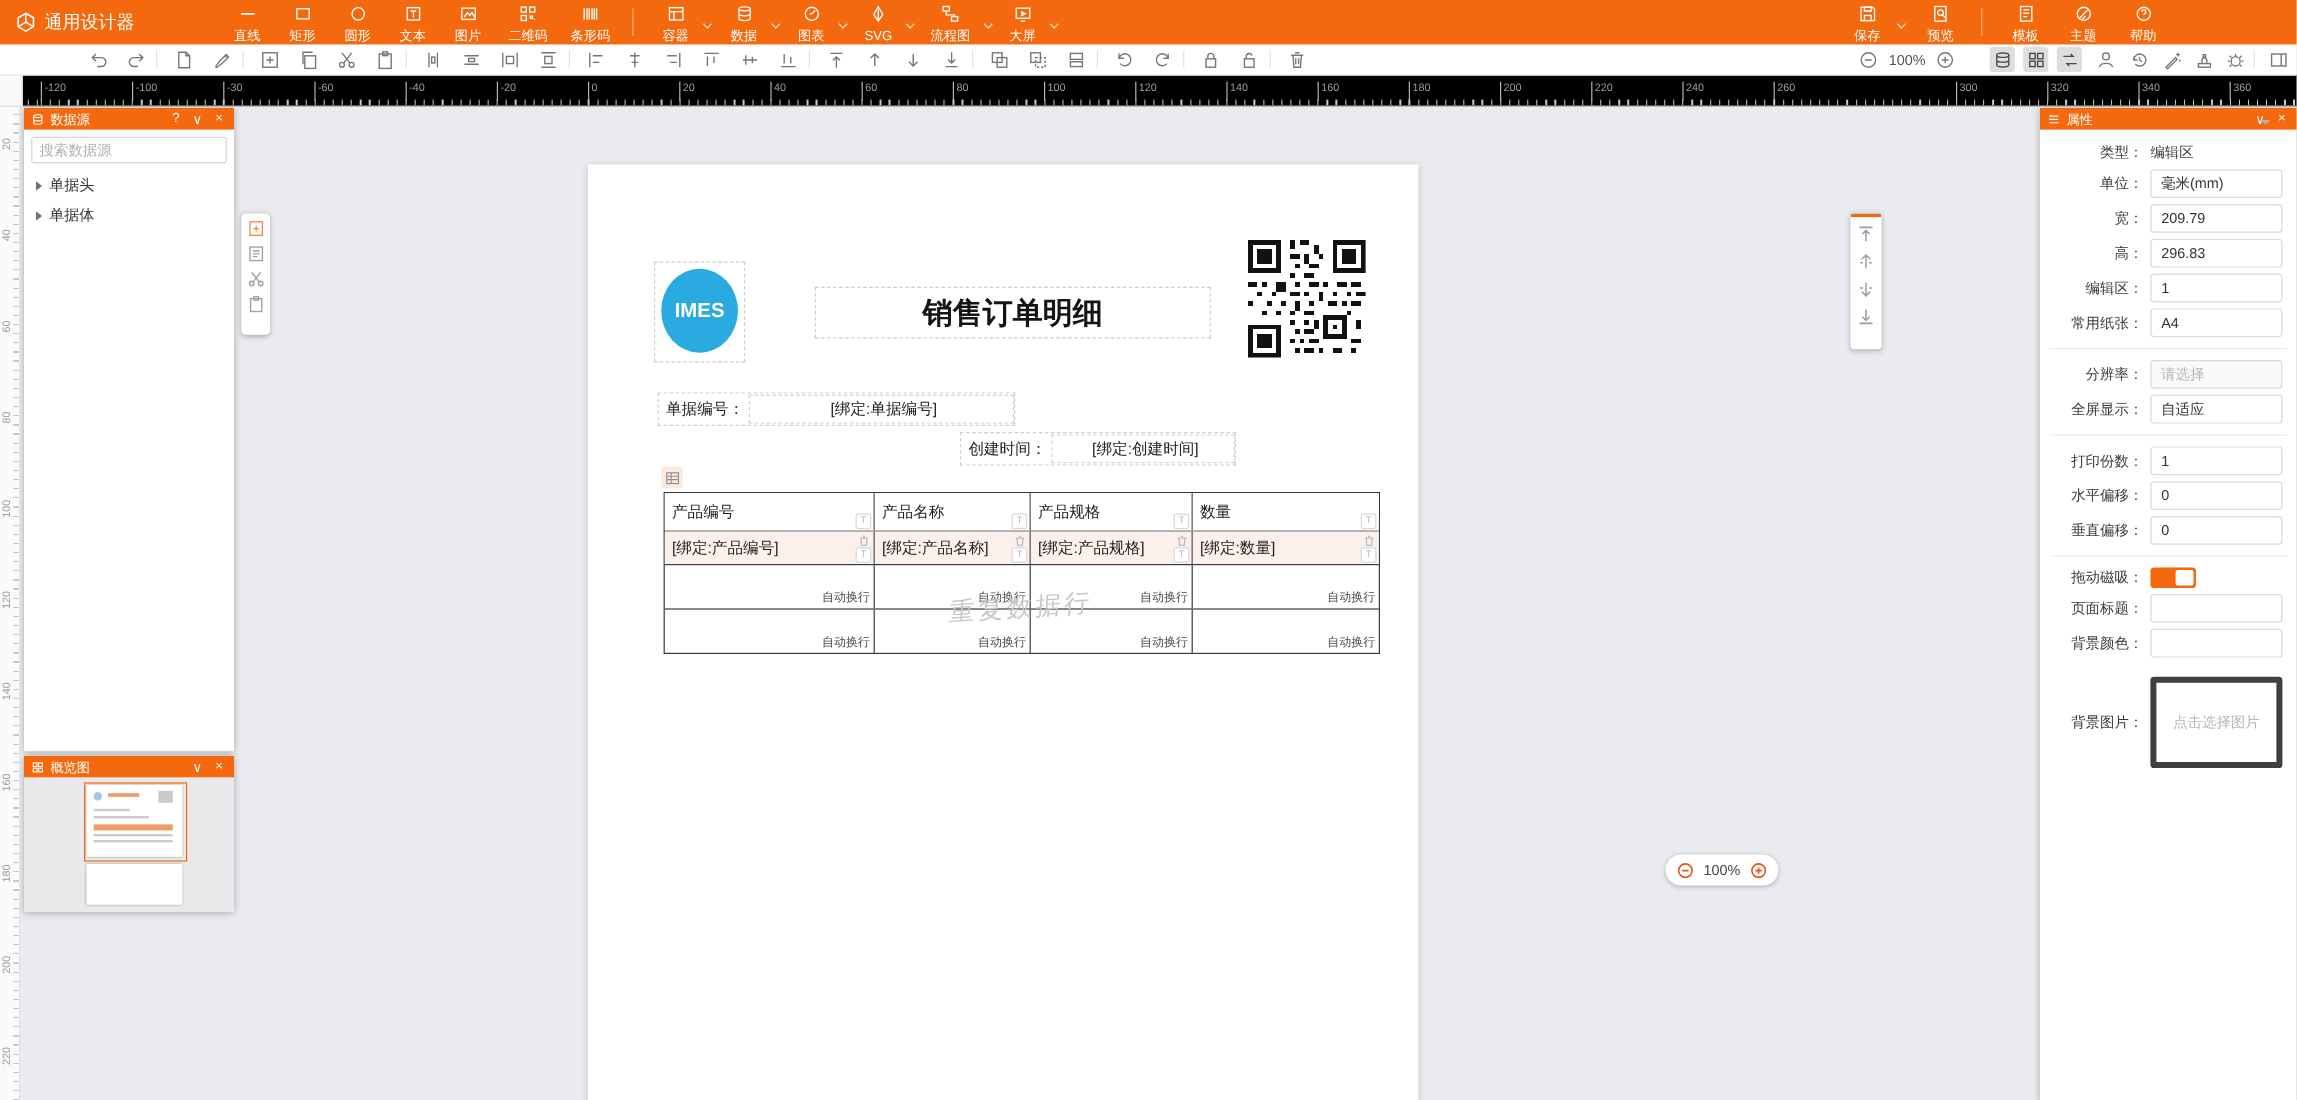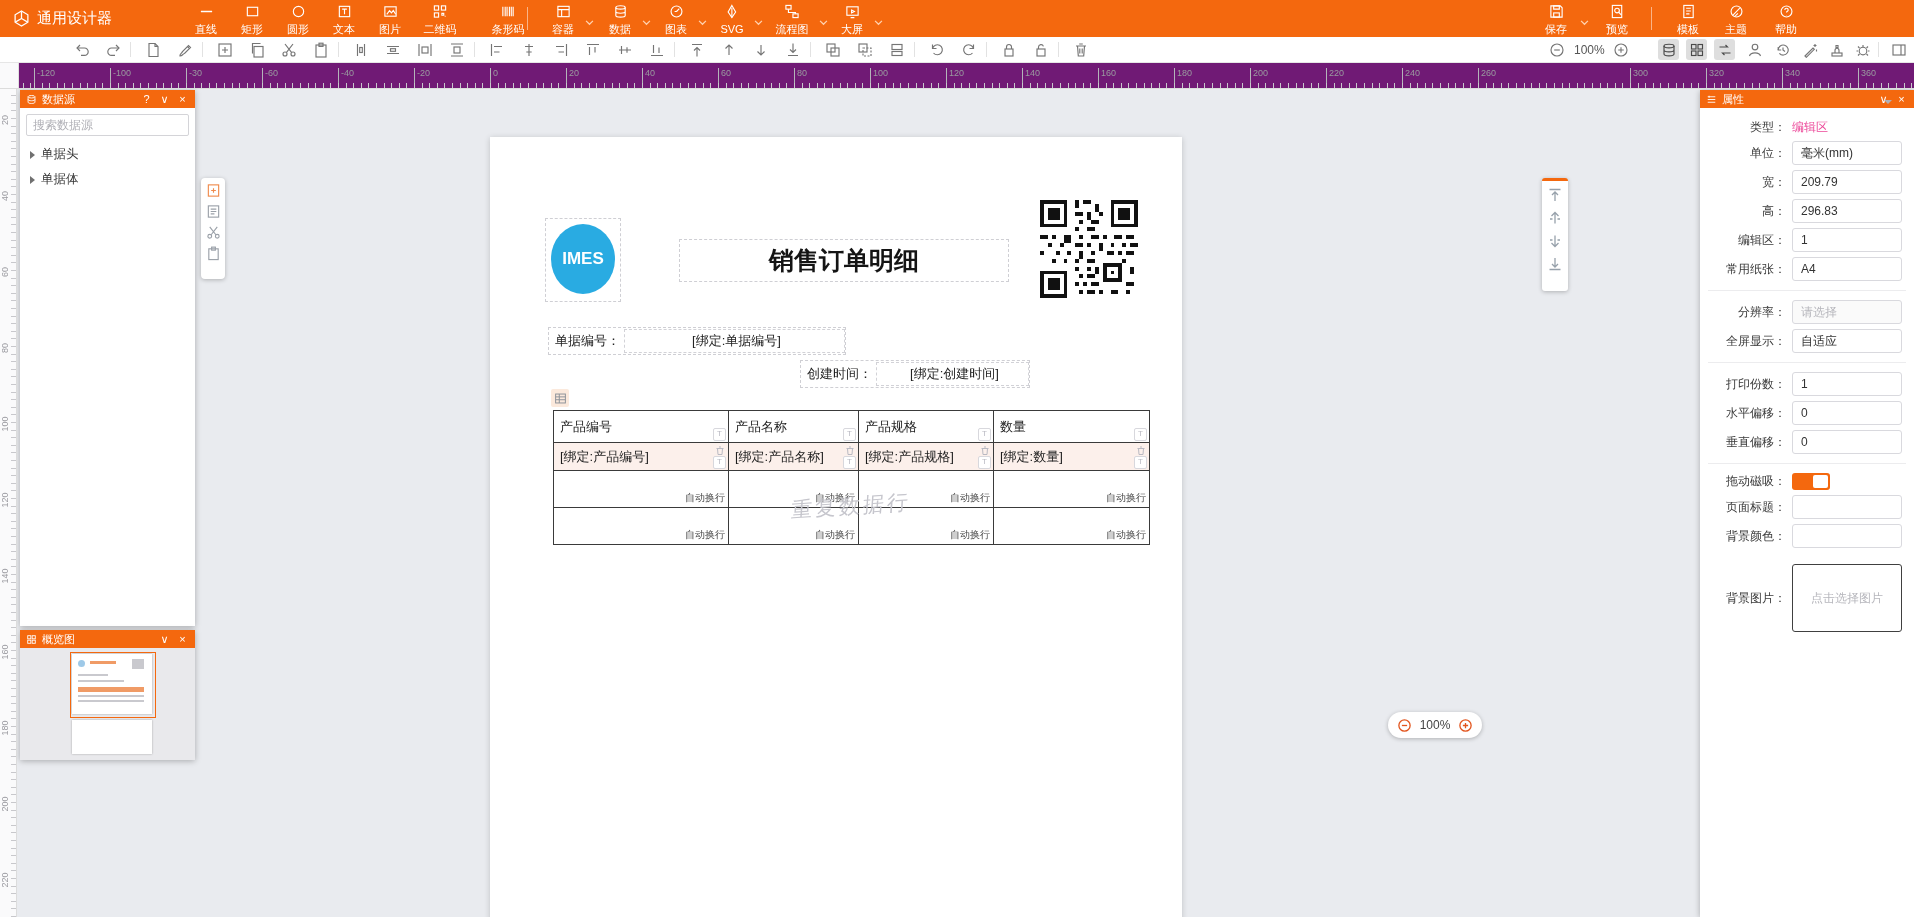--- a/index.html
+++ b/index.html
@@ -19,21 +19,21 @@
   
   .toolbar2{position:absolute;left:0;top:37px;width:100%;height:25px;background:#fff;border-bottom:1px solid #e6e6e6;z-index:49;}
   .t2i{position:absolute;top:2px;width:21px;height:21px;display:flex;align-items:center;justify-content:center;
        color:#757575;border-radius:3px;cursor:pointer;}
   .t2i svg{width:16px;height:16px;stroke:currentColor;fill:none;stroke-width:1.15;}
   .t2i.active{background:#dedede;color:#4a4a4a;}
   .t2sep{position:absolute;top:5px;width:1px;height:15px;background:#e2e2e2;}
   .zoomtext{position:absolute;top:6px;font-size:12px;color:#555;}
   
   .corner{position:absolute;left:0;top:62px;width:18px;height:26px;background:#fafafb;border-right:1px solid #e0e0e0;border-bottom:1px solid #dcdcdc;z-index:40;}
-  .ruler-h{position:absolute;left:18px;top:62px;right:0;height:26px;background:#701a75;border-bottom:1px solid #dcdcdc;overflow:hidden;z-index:39;}
+  .ruler-h{position:absolute;left:18px;top:62px;right:0;height:26px;background:#000000;border-bottom:1px solid #dcdcdc;overflow:hidden;z-index:39;}
   .ruler-h::after{content:"";position:absolute;left:0;right:0;bottom:0;height:5px;
        background:repeating-linear-gradient(90deg,#c8c8cc 0 1px,transparent 1px 7.6px);background-position-x:16px;}
   .hlab{position:absolute;top:6px;font-size:9px;color:#9a9aa0;border-left:1px solid #b4b4ba;padding-left:2px;height:16px;line-height:10px;}
   .ruler-v{position:absolute;left:0;top:88px;width:16px;bottom:0;background:#fafafb;border-right:1px solid #dcdcdc;overflow:hidden;z-index:39;}
   .ruler-v::after{content:"";position:absolute;top:0;bottom:0;right:0;width:5px;
        background:repeating-linear-gradient(0deg,#c8c8cc 0 1px,transparent 1px 7.6px);}
   .vlab{position:absolute;left:-8px;width:26px;text-align:center;font-size:9px;color:#9a9aa0;transform:rotate(-90deg);}
   
   .page{position:absolute;left:490px;top:137px;width:692px;height:900px;background:#fff;
         box-shadow:0 1px 6px rgba(0,0,0,.18);z-index:5;}
@@ -92,29 +92,29 @@
   .ov-body{position:relative;height:112px;background:#e9e9ec;overflow:hidden;}
   .ov-vp{position:absolute;left:50px;top:4px;width:84px;height:64px;border:1px solid #f4680e;z-index:3;}
   .ov-page1{position:absolute;left:52px;top:6px;width:80px;height:60px;background:#fff;box-shadow:0 0 2px rgba(0,0,0,.3);}
   .ov-page2{position:absolute;left:52px;top:72px;width:80px;height:34px;background:#fff;box-shadow:0 0 2px rgba(0,0,0,.3);}
   .mini{position:absolute;background:#c9c9ce;}
   .mini.orange{background:#f09b66;}
   
   .props-body{padding-top:6px;}
   .prow{display:flex;align-items:center;margin:5px 12px 5px 6px;}
   .plabel{width:80px;text-align:right;font-size:12px;color:#3a3a3a;flex:none;padding-right:6px;white-space:nowrap;}
-  .pval{font-size:12px;color:#ec4899;}
+  .pval{font-size:12px;color:#404040;}
   .pctrl{flex:1;position:relative;height:24px;border:1px solid #d9d9de;border-radius:3px;background:#fff;
         font-size:12px;color:#333;line-height:22px;padding:0 18px 0 8px;box-sizing:border-box;white-space:nowrap;overflow:hidden;}
   .pctrl.placeholder{color:#b6b6bc;background:#fafafa;}
   .sel-arrow{position:absolute;right:6px;top:10px;width:0;height:0;border-left:4px solid transparent;border-right:4px solid transparent;border-top:4px solid #b0b0b6;}
   .pdiv{height:1px;background:#ececee;margin:9px 8px;}
   .toggle{width:38px;height:17px;border-radius:3px;background:#f4680e;position:relative;cursor:pointer;}
   .toggle .knob{position:absolute;right:2px;top:2px;width:15px;height:13px;background:#fff;border-radius:2px;}
-  .imgbox{flex:1;height:66px;border:1px solid #404040;border-radius:3px;display:flex;align-items:center;justify-content:center;
+  .imgbox{flex:1;height:66px;border:5px solid #404040;border-radius:3px;display:flex;align-items:center;justify-content:center;
         font-size:12px;color:#b6b6bc;cursor:pointer;}
   
   .zoom-pill{position:absolute;left:1388px;top:712px;width:94px;height:26px;background:#fff;border-radius:13px;
         box-shadow:0 1px 4px rgba(0,0,0,.25);display:flex;align-items:center;justify-content:center;gap:8px;z-index:25;}
   .zoom-pill .zi{width:15px;height:15px;color:#e2551e;cursor:pointer;}
   .zoom-pill svg{width:15px;height:15px;stroke:currentColor;fill:none;stroke-width:1.4;}
   .zoom-pill .zt{font-size:12px;color:#444;}
 </style>
 </head>
 <body>
@@ -164,21 +164,21 @@
     </div>
     <div class="tool" style="left:440px">
       <span><svg viewBox="0 0 16 16">
             <rect x="2" y="2" width="4.5" height="4.5"></rect>
             <rect x="9.5" y="2" width="4.5" height="4.5"></rect>
             <rect x="2" y="9.5" width="4.5" height="4.5"></rect>
             <path d="M10 10h2v2h-2zM13 13h1"></path>
           </svg></span>
       <span class="lbl">二维码</span>
     </div>
-    <div class="tool" style="left:508px">
+    <div class="tool" style="left:492px">
       <span><svg viewBox="0 0 16 16">
             <path d="M2.5 3v10M5 3v10M7 3v10M9.5 3v10M11.5 3v10M13.5 3v10"></path>
           </svg></span>
       <span class="lbl">条形码</span>
     </div>
 
     <div class="tsep" style="left:527px"></div>
 
     <div class="tool" style="left:563px">
       <span><svg viewBox="0 0 16 16">

